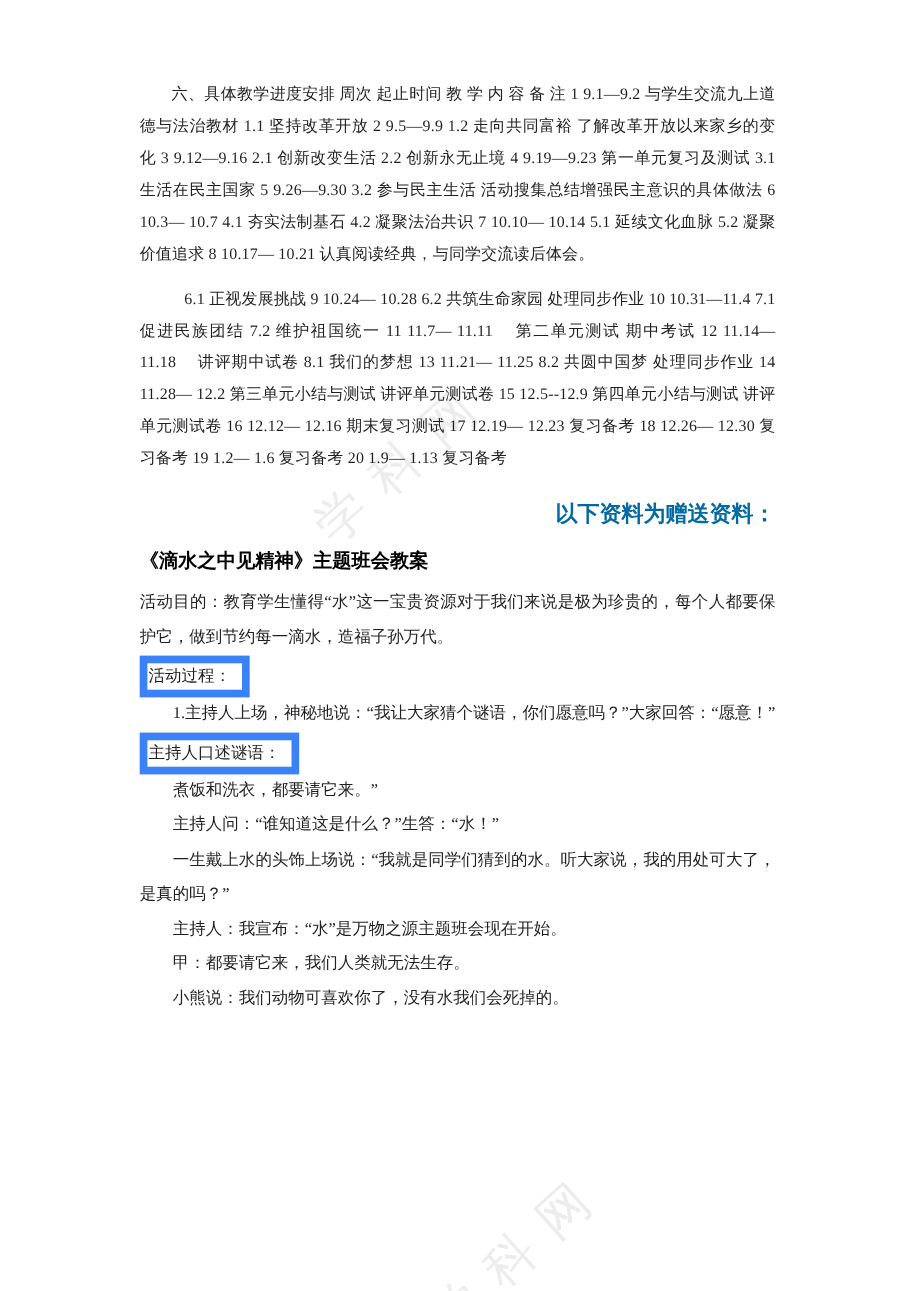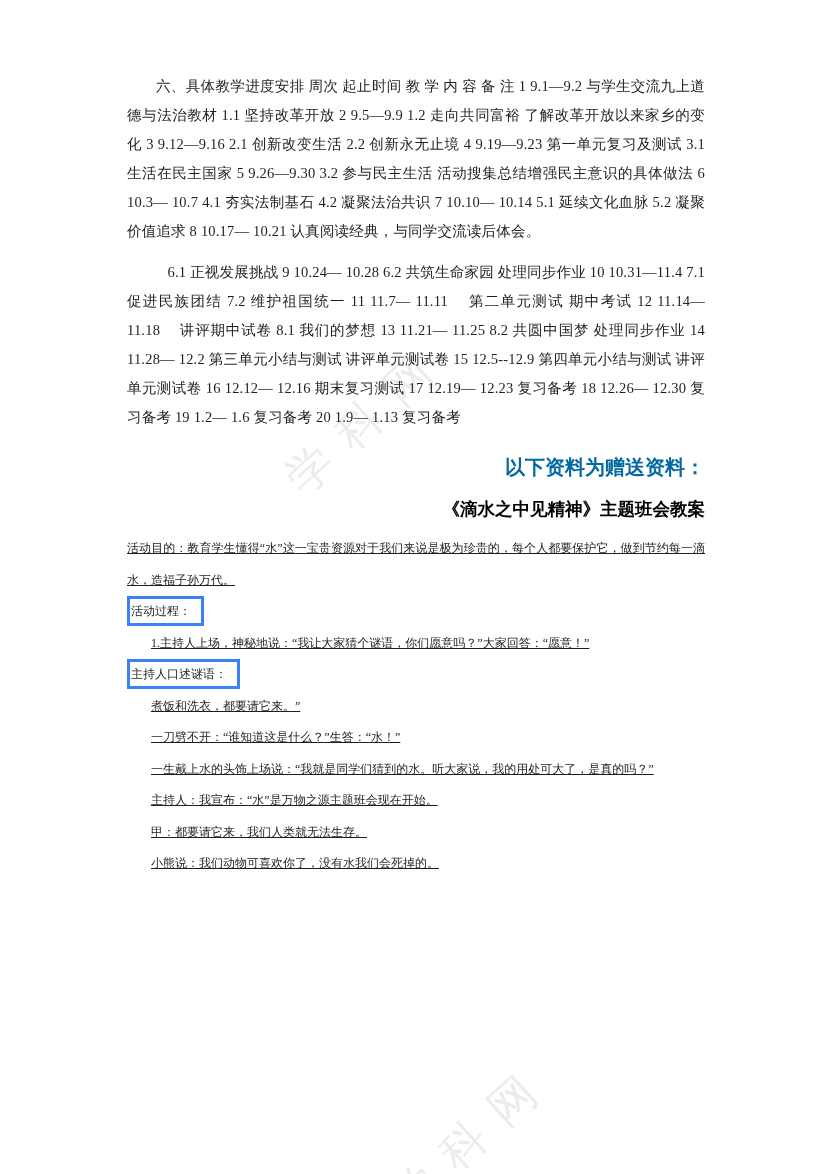--- a/index.html
+++ b/index.html
@@ -41,32 +41,31 @@
     margin: 22px 0 0 0;
     font-size: 20px;
     font-weight: bold;
     color: #0369a1;
     text-align: right;
   }
   .lesson-title {
     margin: 16px 0 12px 0;
     font-size: 17.5px;
     font-weight: bold;
-    text-align: right;
+    text-align: left;
     color: #000;
   }
   .body-p {
-    font-size: 12px;
+    font-size: 15px;
     line-height: 31.5px;
     text-align: justify;
-    text-decoration: underline;
   }
   .boxed {
     display: inline-block;
-    border: 3px solid #3b82f6;
+    border: 7px solid #3b82f6;
     padding: 0 10px 0 1px;
     line-height: 24px;
   }
   .watermark {
     position: absolute;
     font-size: 46px;
     letter-spacing: 20px;
     color: #000;
     opacity: 0.07;
     transform: rotate(-42deg);
@@ -99,21 +98,21 @@
 
     <p class="body-p"><span class="boxed">活动过程：</span></p>
 
     <p class="body-p indent2">1.主持人上场，神秘地说：“我让大家猜个谜语，你们愿意吗？”大家回答：“愿意！”</p>
 
     <p class="body-p"><span class="boxed">主持人口述谜语：</span></p>
 
 
     <p class="body-p indent2">煮饭和洗衣，都要请它来。”</p>
 
-    <p class="body-p indent2">一刀劈不开：“谁知道这是什么？”生答：“水！”</p>
+    <p class="body-p indent2">主持人问：“谁知道这是什么？”生答：“水！”</p>
 
     <p class="body-p indent2">一生戴上水的头饰上场说：“我就是同学们猜到的水。听大家说，我的用处可大了，是真的吗？”</p>
 
     <p class="body-p indent2">主持人：我宣布：“水”是万物之源主题班会现在开始。</p>
 
 
     <p class="body-p indent2">甲：都要请它来，我们人类就无法生存。</p>
 
     <p class="body-p indent2">小熊说：我们动物可喜欢你了，没有水我们会死掉的。</p>
 

